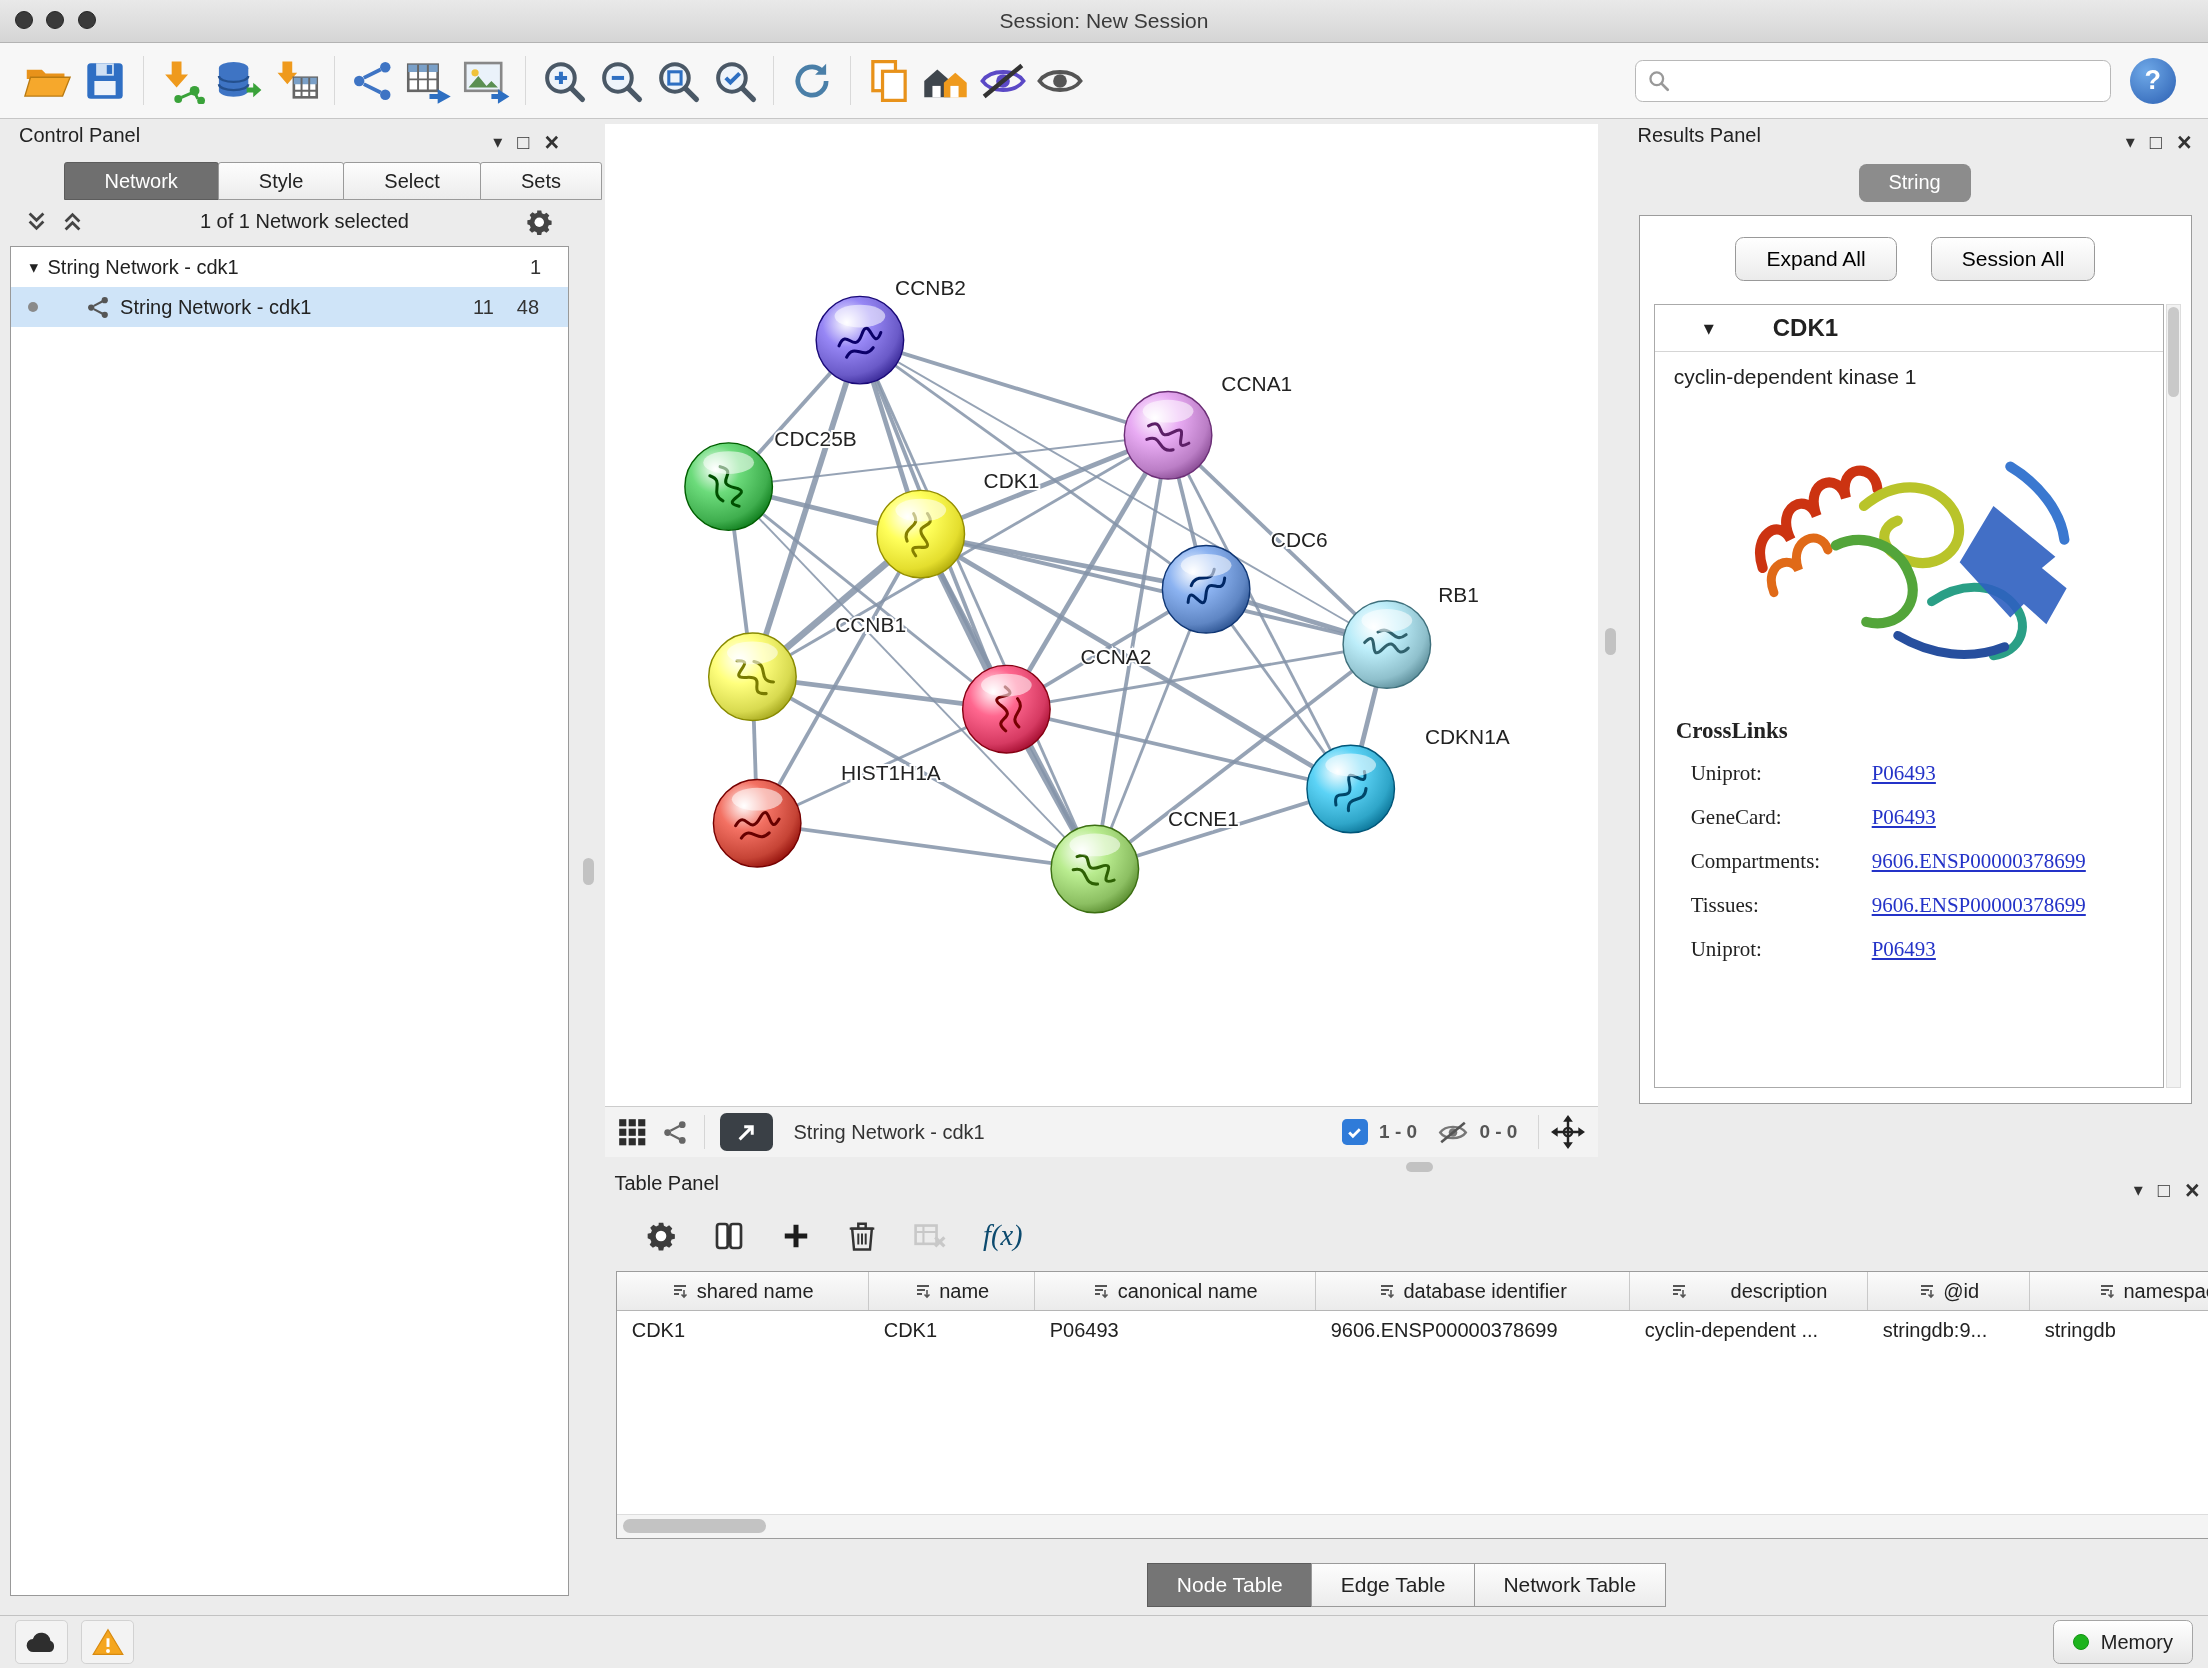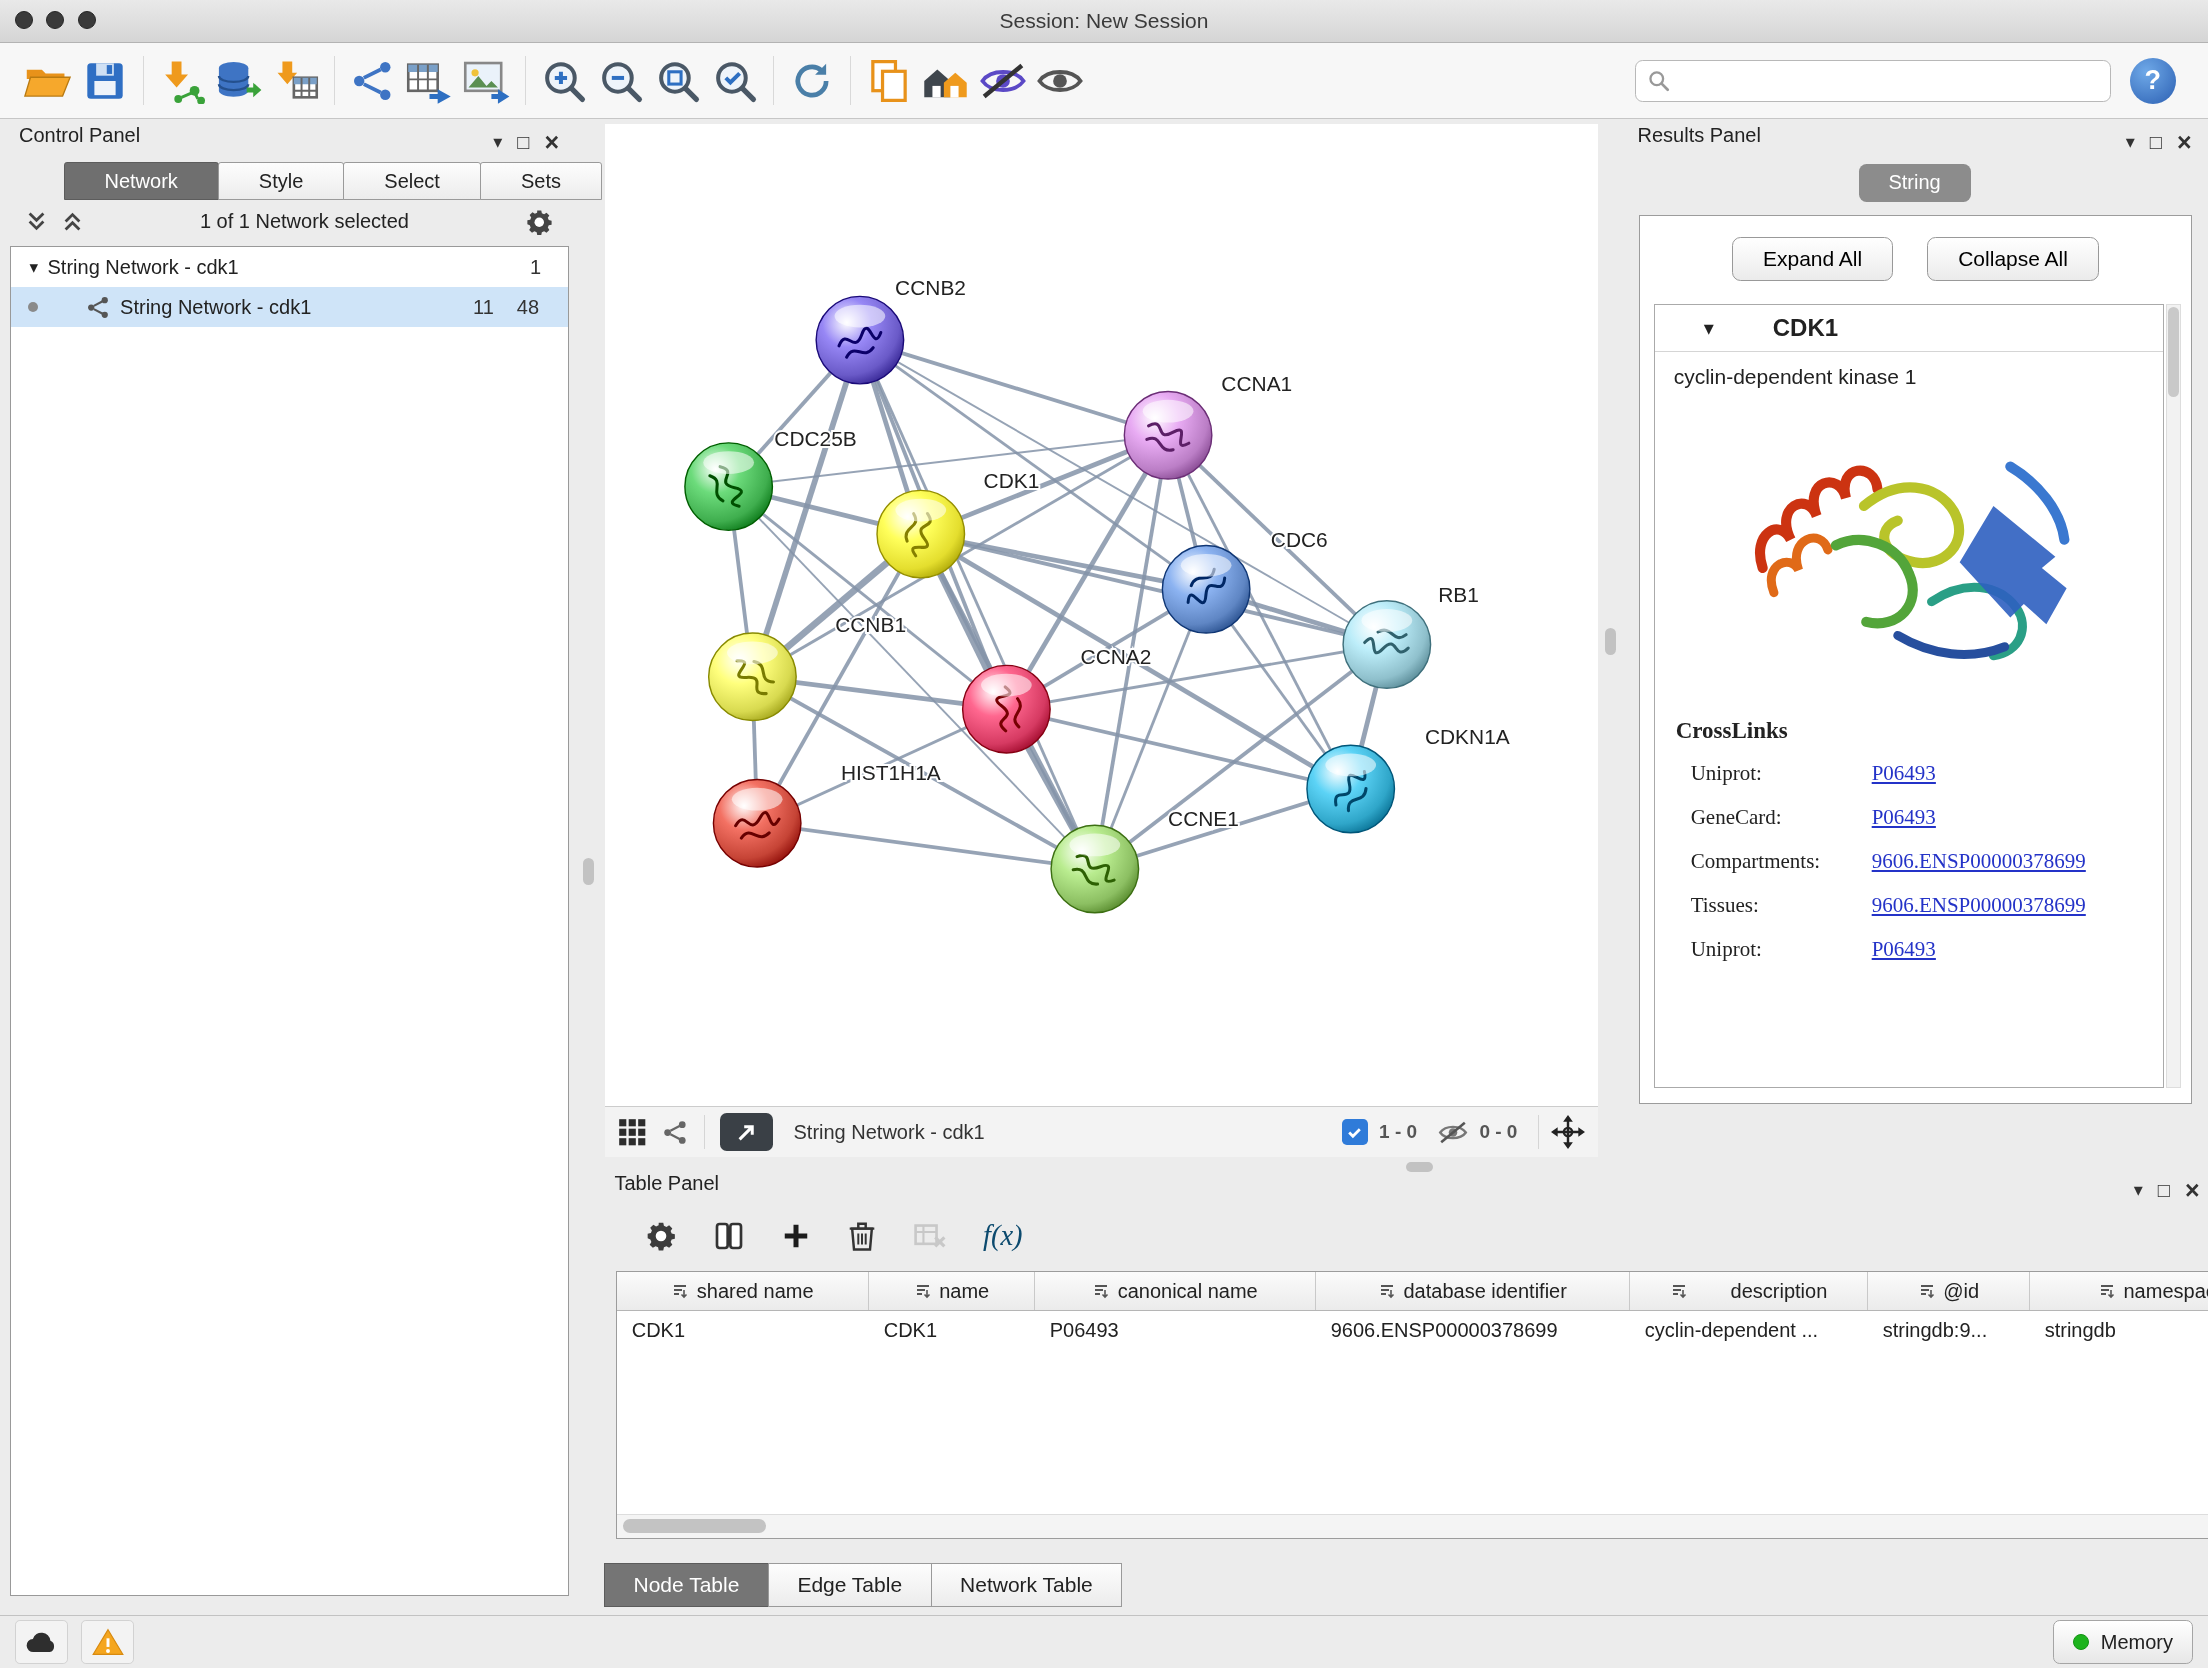--- a/index.html
+++ b/index.html
@@ -75,21 +75,21 @@
   .td{display:flex;align-items:center;padding-left:14.3px;font-size:20px;box-sizing:border-box;flex:0 0 auto;white-space:nowrap;overflow:hidden;}
   .th:nth-child(1),.td:nth-child(1){width:252px;}
   .th:nth-child(2),.td:nth-child(2){width:166px;}
   .th:nth-child(3),.td:nth-child(3){width:281px;}
   .th:nth-child(4),.td:nth-child(4){width:314px;}
   .th:nth-child(5),.td:nth-child(5){width:238px;gap:44px;}
   .th:nth-child(6),.td:nth-child(6){width:162px;}
   .th:nth-child(7),.td:nth-child(7){width:266px;}
   .tp-hscroll{position:absolute;left:0;right:0;bottom:0;height:23px;background:#f4f4f4;border-top:1px solid #ddd;}
   .tp-hscroll .thumb{position:absolute;left:5.7px;top:3.8px;width:143px;height:14.3px;border-radius:7.6px;background:#c3c3c3;}
-  .tp-tabs{position:absolute;left:0;right:0;bottom:7.6px;display:flex;}
+  .tp-tabs{position:absolute;left:0;right:0;bottom:7.6px;display:flex;justify-content:center;}
   .tp-tab{height:42px;line-height:42px;padding:0 28.5px;border:1px solid #9a9a9a;background:linear-gradient(#fdfdfd,#ececec);font-size:21px;margin-left:-1px;}
   .tp-tab.selected{background:#757575;color:#fff;border-color:#5c5c5c;}
   
   .statusbar{position:absolute;left:0;right:0;bottom:0;height:53px;background:#ececec;border-top:1px solid #c2c2c2;display:flex;align-items:center;padding:0 15px;box-sizing:border-box;gap:13.3px;}
   .sb-btn{width:51px;height:42px;display:flex;align-items:center;justify-content:center;border:1px solid #d2d2d2;background:#f3f3f3;border-radius:4.8px;}
   .membtn{margin-left:auto;height:42px;border:1px solid #a5a5a5;border-radius:6.7px;background:linear-gradient(#fff,#e7e7e7);padding:0 19px;display:flex;align-items:center;gap:11.4px;font-size:20px;}
   .memdot{width:16px;height:16px;border-radius:50%;background:#1db31d;border:1px solid #149314;box-sizing:border-box;}
   .splitter{position:absolute;background:#c2c2c2;border-radius:5.7px;}
 </style>
 </head>
@@ -536,21 +536,21 @@
     <div class="ph-icons">
       <span class="ph-tri">▾</span>
       <span class="ph-sq">□</span>
       <span class="ph-x">×</span>
     </div>
   </div>
   <div class="rp-tabbadge">String</div>
   <div class="rp-box">
     <div class="rp-btnrow">
       <button class="rp-btn">Expand All</button>
-      <button class="rp-btn">Collapse All</button>
+      <button class="rp-btn">Session All</button>
     </div>
     <div class="rp-card">
       <div class="rp-cardhead">
         <span class="rp-cardtri">▾</span>
         <span class="rp-cardtitle">CDK1</span>
       </div>
       <div class="rp-desc">cyclin-dependent kinase 1</div>
       <svg class="rp-protein" viewBox="0 0 320 270" width="380" height="304">
         <path d="M30 150 C20 120 45 105 55 125 C40 95 70 82 78 104 C66 72 98 64 104 88 C96 58 130 56 132 80" fill="none" stroke="#cc3311" stroke-width="9" stroke-linecap="round"></path>
         <path d="M40 172 C30 147 55 137 62 152 C52 124 82 114 88 134" fill="none" stroke="#e06a18" stroke-width="8" stroke-linecap="round"></path>

